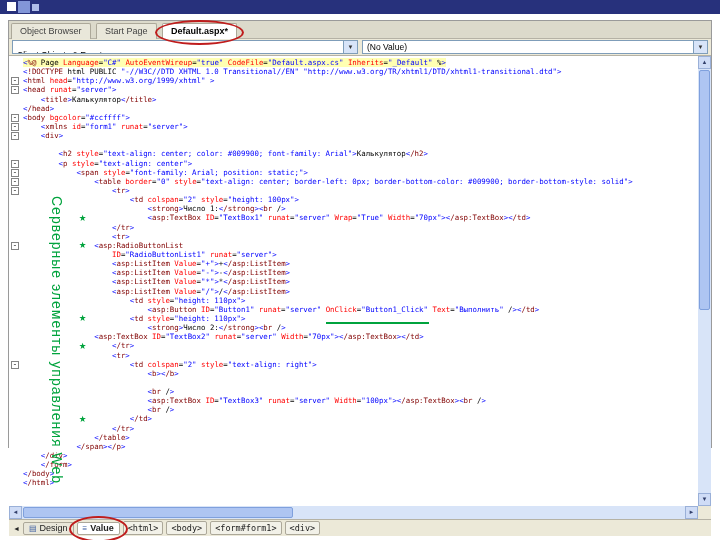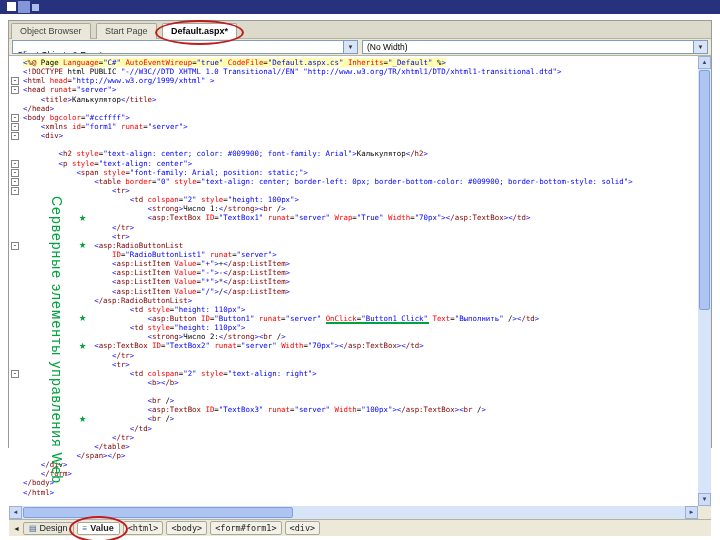--- a/index.html
+++ b/index.html
@@ -106,21 +106,21 @@
         <div class="ellipse ellipse-tab"></div>
       </div>
     </div>
 
     <div class="combo-bar">
       <div class="combo">
         <span class="combo-text bold">Client Objects &amp; Events</span>
         <span class="combo-btn">▼</span>
       </div>
       <div class="combo">
-        <span class="combo-text">(No Width)</span>
+        <span class="combo-text">(No Value)</span>
         <span class="combo-btn">▼</span>
       </div>
     </div>
 
     <div class="editor">
       <div class="code-area">
           <div class="code-line"><span class="gut"></span><span class="codetxt directive"><span class="td">&lt;</span><span class="tn">%@</span> Page <span class="ta">Language</span>=<span class="tv">"C#"</span> <span class="ta">AutoEventWireup</span>=<span class="tv">"true"</span> <span class="ta">CodeFile</span>=<span class="tv">"Default.aspx.cs"</span> <span class="ta">Inherits</span>=<span class="tv">"_Default"</span> %<span class="td">&gt;</span></span></div>
           <div class="code-line"><span class="gut"></span><span class="codetxt"><span class="td">&lt;</span><span class="tn">!DOCTYPE</span> html PUBLIC <span class="tv">"-//W3C//DTD XHTML 1.0 Transitional//EN"</span> <span class="tv">"http://www.w3.org/TR/xhtml1/DTD/xhtml1-transitional.dtd"</span><span class="td">&gt;</span></span></div>
           <div class="code-line"><span class="gut"><span class="foldbox">-</span></span><span class="codetxt"><span class="td">&lt;</span><span class="tn">html</span> <span class="ta">head</span>=<span class="tv">"http://www.w3.org/1999/xhtml"</span> <span class="td">&gt;</span></span></div>
           <div class="code-line"><span class="gut"><span class="foldbox">-</span></span><span class="codetxt"><span class="td">&lt;</span><span class="tn">head</span> <span class="ta">runat</span>=<span class="tv">"server"</span><span class="td">&gt;</span></span></div>
@@ -139,21 +139,20 @@
           <div class="code-line"><span class="gut"></span><span class="codetxt">                            <span class="td">&lt;</span><span class="tn">strong</span><span class="td">&gt;</span>Число 1:<span class="td">&lt;</span><span class="tn">/strong</span><span class="td">&gt;</span><span class="td">&lt;</span><span class="tn">br</span> /<span class="td">&gt;</span></span></div>
           <div class="code-line"><span class="gut"></span><span class="codetxt">                            <span class="td">&lt;</span><span class="tn">asp:TextBox</span> <span class="ta">ID</span>=<span class="tv">"TextBox1"</span> <span class="ta">runat</span>=<span class="tv">"server"</span> <span class="ta">Wrap</span>=<span class="tv">"True"</span> <span class="ta">Width</span>=<span class="tv">"70px"</span><span class="td">&gt;</span><span class="td">&lt;</span><span class="tn">/asp:TextBox</span><span class="td">&gt;</span><span class="td">&lt;</span><span class="tn">/td</span><span class="td">&gt;</span></span></div>
           <div class="code-line"><span class="gut"></span><span class="codetxt">                    <span class="td">&lt;</span><span class="tn">/tr</span><span class="td">&gt;</span></span></div>
           <div class="code-line"><span class="gut"></span><span class="codetxt">                    <span class="td">&lt;</span><span class="tn">tr</span><span class="td">&gt;</span></span></div>
           <div class="code-line"><span class="gut"><span class="foldbox">-</span></span><span class="codetxt">                <span class="td">&lt;</span><span class="tn">asp:RadioButtonList</span></span></div>
           <div class="code-line"><span class="gut"></span><span class="codetxt">                    <span class="ta">ID</span>=<span class="tv">"RadioButtonList1"</span> <span class="ta">runat</span>=<span class="tv">"server"</span><span class="td">&gt;</span></span></div>
           <div class="code-line"><span class="gut"></span><span class="codetxt">                    <span class="td">&lt;</span><span class="tn">asp:ListItem</span> <span class="ta">Value</span>=<span class="tv">"+"</span><span class="td">&gt;</span>+<span class="td">&lt;</span><span class="tn">/asp:ListItem</span><span class="td">&gt;</span></span></div>
           <div class="code-line"><span class="gut"></span><span class="codetxt">                    <span class="td">&lt;</span><span class="tn">asp:ListItem</span> <span class="ta">Value</span>=<span class="tv">"-"</span><span class="td">&gt;</span>-<span class="td">&lt;</span><span class="tn">/asp:ListItem</span><span class="td">&gt;</span></span></div>
           <div class="code-line"><span class="gut"></span><span class="codetxt">                    <span class="td">&lt;</span><span class="tn">asp:ListItem</span> <span class="ta">Value</span>=<span class="tv">"*"</span><span class="td">&gt;</span>*<span class="td">&lt;</span><span class="tn">/asp:ListItem</span><span class="td">&gt;</span></span></div>
           <div class="code-line"><span class="gut"></span><span class="codetxt">                    <span class="td">&lt;</span><span class="tn">asp:ListItem</span> <span class="ta">Value</span>=<span class="tv">"/"</span><span class="td">&gt;</span>/<span class="td">&lt;</span><span class="tn">/asp:ListItem</span><span class="td">&gt;</span></span></div>
-          <div class="code-line"><span class="gut"></span><span class="codetxt">                <span class="td">&lt;</span><span class="tn">/asp:RadioButtonList</span><span class="td">&gt;</span></span></div>
           <div class="code-line"><span class="gut"></span><span class="codetxt">                        <span class="td">&lt;</span><span class="tn">td</span> <span class="ta">style</span>=<span class="tv">"height: 110px"</span><span class="td">&gt;</span></span></div>
           <div class="code-line"><span class="gut"></span><span class="codetxt">                            <span class="td">&lt;</span><span class="tn">asp:Button</span> <span class="ta">ID</span>=<span class="tv">"Button1"</span> <span class="ta">runat</span>=<span class="tv">"server"</span> <span class="ta">OnClick</span>=<span class="tv">"Button1_Click"</span> <span class="ta">Text</span>=<span class="tv">"Выполнить"</span> /<span class="td">&gt;</span><span class="td">&lt;</span><span class="tn">/td</span><span class="td">&gt;</span></span></div>
           <div class="code-line"><span class="gut"></span><span class="codetxt">                        <span class="td">&lt;</span><span class="tn">td</span> <span class="ta">style</span>=<span class="tv">"height: 110px"</span><span class="td">&gt;</span></span></div>
           <div class="code-line"><span class="gut"></span><span class="codetxt">                            <span class="td">&lt;</span><span class="tn">strong</span><span class="td">&gt;</span>Число 2:<span class="td">&lt;</span><span class="tn">/strong</span><span class="td">&gt;</span><span class="td">&lt;</span><span class="tn">br</span> /<span class="td">&gt;</span></span></div>
           <div class="code-line"><span class="gut"></span><span class="codetxt">                <span class="td">&lt;</span><span class="tn">asp:TextBox</span> <span class="ta">ID</span>=<span class="tv">"TextBox2"</span> <span class="ta">runat</span>=<span class="tv">"server"</span> <span class="ta">Width</span>=<span class="tv">"70px"</span><span class="td">&gt;</span><span class="td">&lt;</span><span class="tn">/asp:TextBox</span><span class="td">&gt;</span><span class="td">&lt;</span><span class="tn">/td</span><span class="td">&gt;</span></span></div>
           <div class="code-line"><span class="gut"></span><span class="codetxt">                    <span class="td">&lt;</span><span class="tn">/tr</span><span class="td">&gt;</span></span></div>
           <div class="code-line"><span class="gut"></span><span class="codetxt">                    <span class="td">&lt;</span><span class="tn">tr</span><span class="td">&gt;</span></span></div>
           <div class="code-line"><span class="gut"><span class="foldbox">-</span></span><span class="codetxt">                        <span class="td">&lt;</span><span class="tn">td</span> <span class="ta">colspan</span>=<span class="tv">"2"</span> <span class="ta">style</span>=<span class="tv">"text-align: right"</span><span class="td">&gt;</span></span></div>
           <div class="code-line"><span class="gut"></span><span class="codetxt">                            <span class="td">&lt;</span><span class="tn">b</span><span class="td">&gt;</span><span class="td">&lt;</span><span class="tn">/b</span><span class="td">&gt;</span></span></div>
           <div class="code-line"><span class="gut"></span><span class="codetxt"></span></div>

